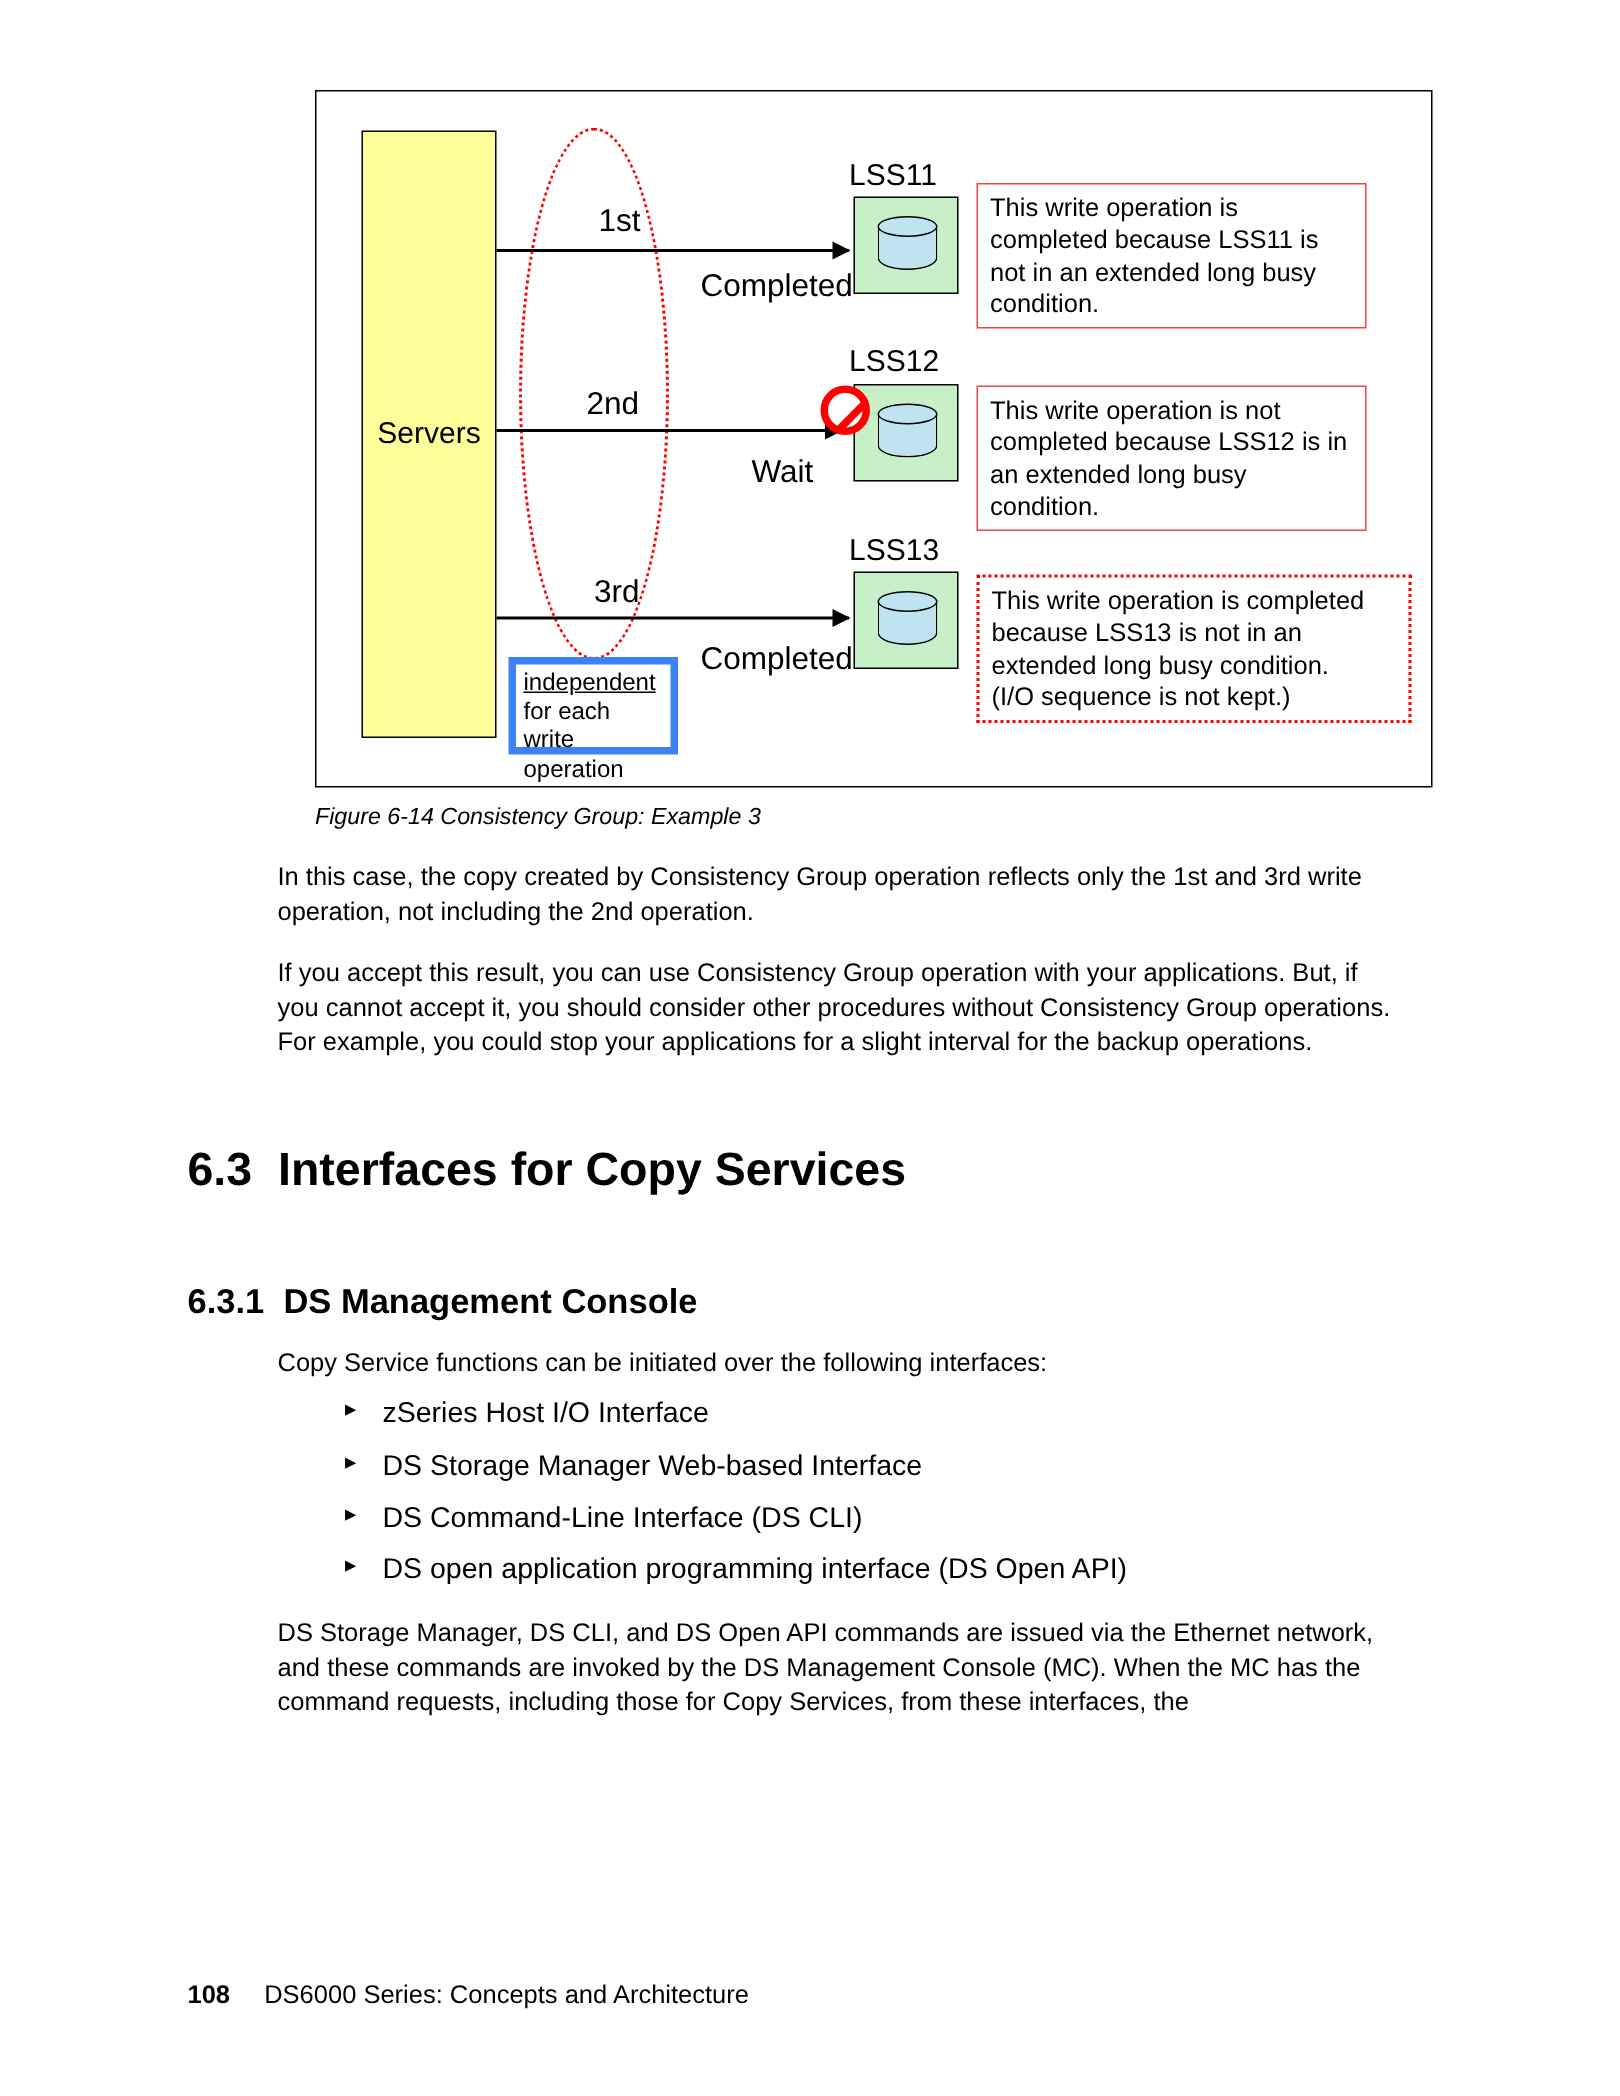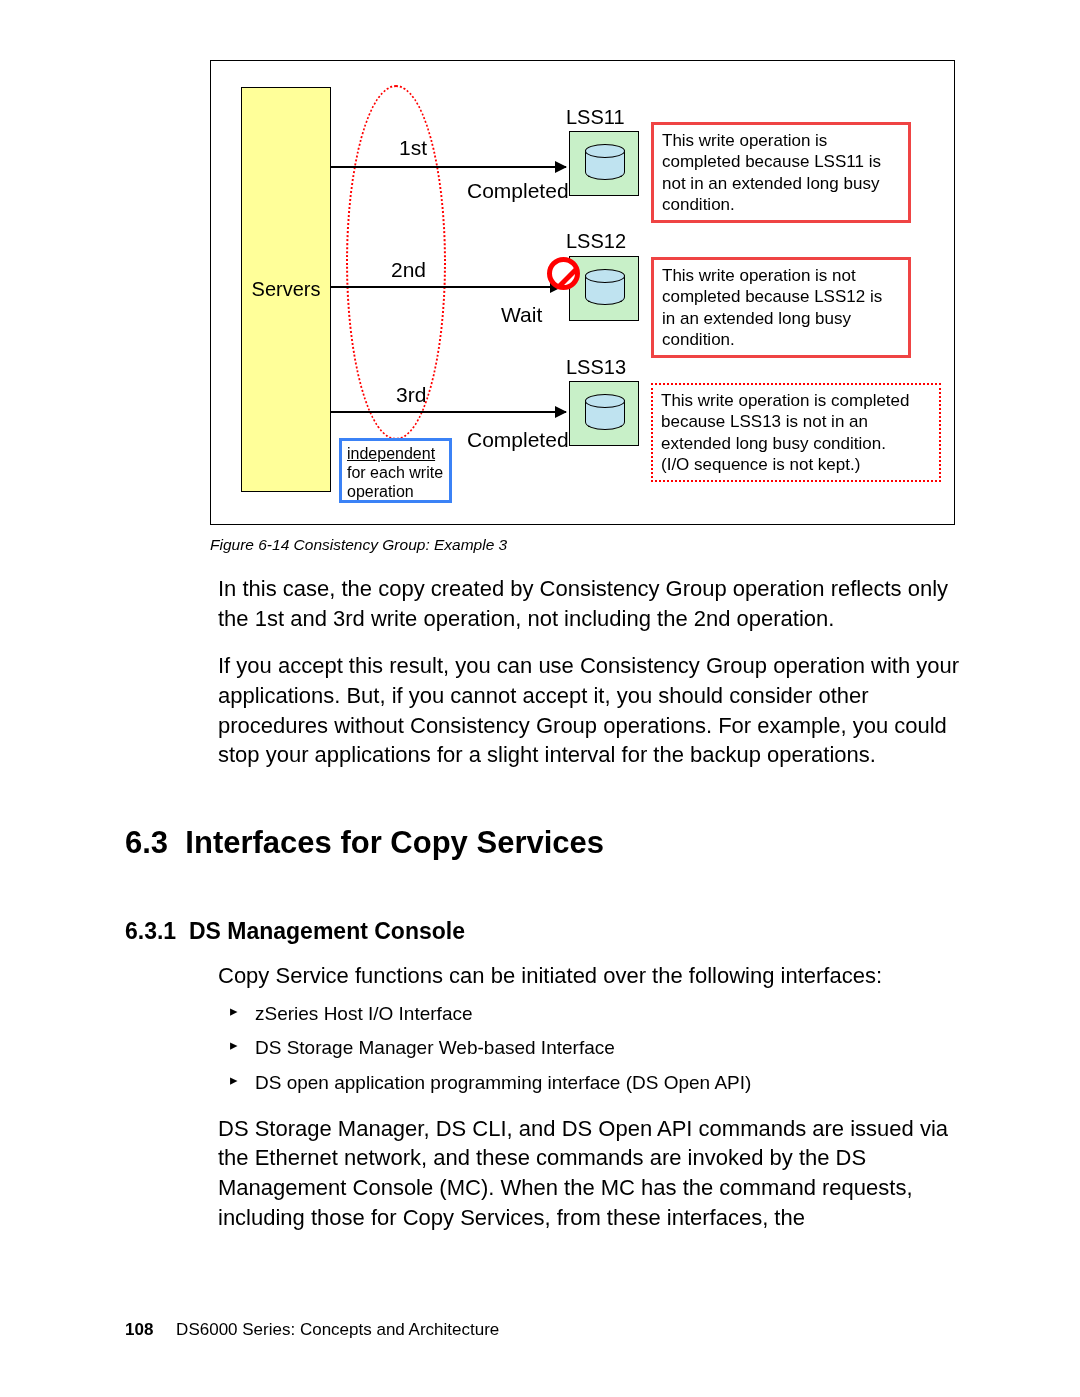--- a/index.html
+++ b/index.html
@@ -132,53 +132,53 @@
     left: 3px; top: 13px;
     width: 26px; height: 5px;
     background: #f00;
     transform: rotate(-45deg);
     transform-origin: center;
   }
   
   .explain {
     position: absolute;
     left: 440px; width: 260px;
-    border: 3px solid #ef4444;
+    border: 1px solid #ef4444;
     padding: 5px 8px;
     font-size: 17px;
     line-height: 1.25;
     background: #fff;
   }
   .explain1 { top: 61px; }
   .explain2 { top: 196px; }
   .explain3 { top: 322px; width: 290px; border: 2.5px dotted #f00; }
   
   .indep-box {
     position: absolute;
     left: 128px; top: 377px;
     width: 113px; height: 65px;
-    border: 3px solid #3b82f6;
+    border: 5px solid #3b82f6;
     padding: 3px 5px;
     font-size: 16px;
     line-height: 1.2;
     background: #fff;
   }
   .indep-box .u { text-decoration: underline; }
   
   .fig-caption {
     margin-left: 85px;
     margin-top: 10px;
     font-style: italic;
     font-size: 15.5px;
   }
   
   .para {
-    margin-left: 93px;
+    margin-left: 60px;
     margin-top: 18px;
-    font-size: 22px;
+    font-size: 17px;
     width: 745px;
   }
   .h2 {
     font-size: 31px;
     font-weight: bold;
     margin-top: 52px;
     margin-bottom: 20px;
   }
   .h3 {
     font-size: 23px;
@@ -278,20 +278,21 @@
   </h2>
 
   <h3 class="h3">
     <span>6.3.1</span>&nbsp;&nbsp;<span>DS Management Console</span>
   </h3>
   <p class="para" style="margin-top:14px;">Copy Service functions can be initiated over the following interfaces:</p>
 
   <ul class="bullets">
     <li>zSeries Host I/O Interface</li>
     <li>DS Storage Manager Web-based Interface</li>
+    <li>DS Command-Line Interface (DS CLI)</li>
     <li>DS open application programming interface (DS Open API)</li>
   </ul>
 
   <p class="para">DS Storage Manager, DS CLI, and DS Open API commands are issued via the Ethernet network, and these commands are invoked by the DS Management Console (MC). When the MC has the command requests, including those for Copy Services, from these interfaces, the</p>
 
 </div>
 
 <div class="footer">
   <span class="pg">108</span>
   <span>DS6000 Series: Concepts and Architecture</span>

